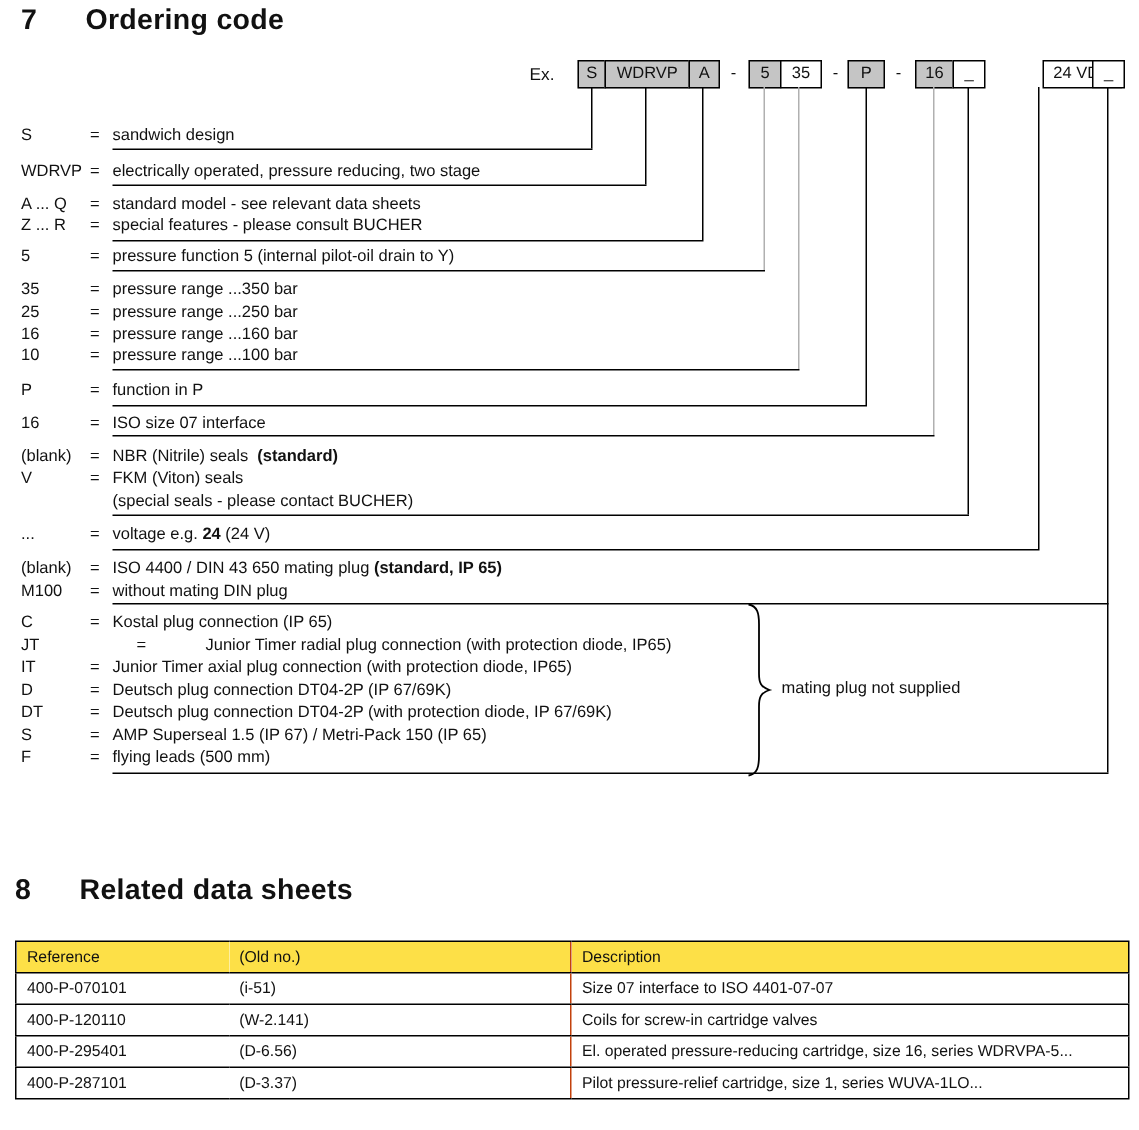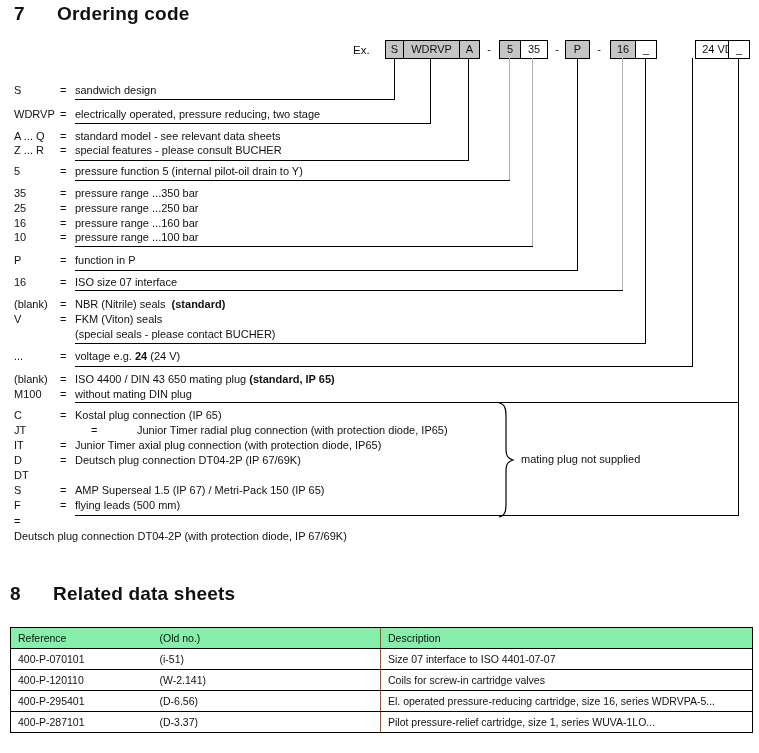--- a/index.html
+++ b/index.html
@@ -30,21 +30,21 @@
     position:absolute; left:10px; top:627px; width:742px;
     border-collapse:collapse; font-size:10.5px; table-layout:fixed;
     border:1px solid #000;
   }
   .rel-table th, .rel-table td {
     height:20px; padding:0 4px 0 7px; text-align:left; font-weight:normal;
     border-top:1px solid #000; border-bottom:1px solid #000;
     overflow:hidden; white-space:nowrap;
   }
   .rel-table .desc-col { border-left:1px solid #c2410c; }
-  .rel-table thead th { background:#86efac; }
+  .rel-table thead th { background:#fde047; }
 </style>
 </head>
 <body>
 
 <div class="page">
 
   <div class="heading" style="left:14px; top:3px;">
     <span class="hnum">7</span>
     <span>Ordering code</span>
   </div>
@@ -104,21 +104,21 @@
       <div class="orow" style="top: 298px;"><span class="code">(blank)</span><span class="eq">=</span><span class="desc"><span>NBR (Nitrile) seals  </span><span class="bseg">(standard)</span></span></div>
       <div class="orow" style="top: 313px;"><span class="code">V</span><span class="eq">=</span><span class="desc"><span>FKM (Viton) seals</span></span></div>
       <div class="orow" style="top: 328px;"><span class="code"></span><span class="eq"></span><span class="desc"><span>(special seals - please contact BUCHER)</span></span></div>
       <div class="orow" style="top: 350px;"><span class="code">...</span><span class="eq">=</span><span class="desc"><span>voltage e.g. </span><span class="bseg">24</span><span> (24 V)</span></span></div>
       <div class="orow" style="top: 373px;"><span class="code">(blank)</span><span class="eq">=</span><span class="desc"><span>ISO 4400 / DIN 43 650 mating plug </span><span class="bseg">(standard, IP 65)</span></span></div>
       <div class="orow" style="top: 388px;"><span class="code">M100</span><span class="eq">=</span><span class="desc"><span>without mating DIN plug</span></span></div>
       <div class="orow" style="top: 409px;"><span class="code">C</span><span class="eq">=</span><span class="desc"><span>Kostal plug connection (IP 65)</span></span></div>
       <div class="orow" style="top: 424px; gap: 31px;"><span class="code">JT</span><span class="eq">=</span><span class="desc"><span>Junior Timer radial plug connection (with protection diode, IP65)</span></span></div>
       <div class="orow" style="top: 439px;"><span class="code">IT</span><span class="eq">=</span><span class="desc"><span>Junior Timer axial plug connection (with protection diode, IP65)</span></span></div>
       <div class="orow" style="top: 454px;"><span class="code">D</span><span class="eq">=</span><span class="desc"><span>Deutsch plug connection DT04-2P (IP 67/69K)</span></span></div>
-      <div class="orow" style="top: 469px; flex-direction: column;"><span class="code">DT</span><span class="eq">=</span><span class="desc"><span>Deutsch plug connection DT04-2P (with protection diode, IP 67/69K)</span></span></div>
+      <div class="orow" style="top: 469px;"><span class="code">DT</span><span class="eq">=</span><span class="desc"><span>Deutsch plug connection DT04-2P (with protection diode, IP 67/69K)</span></span></div>
       <div class="orow" style="top: 484px;"><span class="code">S</span><span class="eq">=</span><span class="desc"><span>AMP Superseal 1.5 (IP 67) / Metri-Pack 150 (IP 65)</span></span></div>
       <div class="orow" style="top: 499px;"><span class="code">F</span><span class="eq">=</span><span class="desc"><span>flying leads (500 mm)</span></span></div>
     </div>
 
   <div class="brace-wrap">
     <svg width="18" height="116" viewBox="0 0 18 116">
       <path d="M1 1 C7 2, 8 7, 8 14 L8 47 C8 53, 9 56, 15 58 C9 60, 8 63, 8 69 L8 102 C8 109, 7 114, 1 115" stroke="#000" stroke-width="1.2" fill="none"></path>
     </svg>
   </div>
   <span class="brace-note">mating plug not supplied</span>

